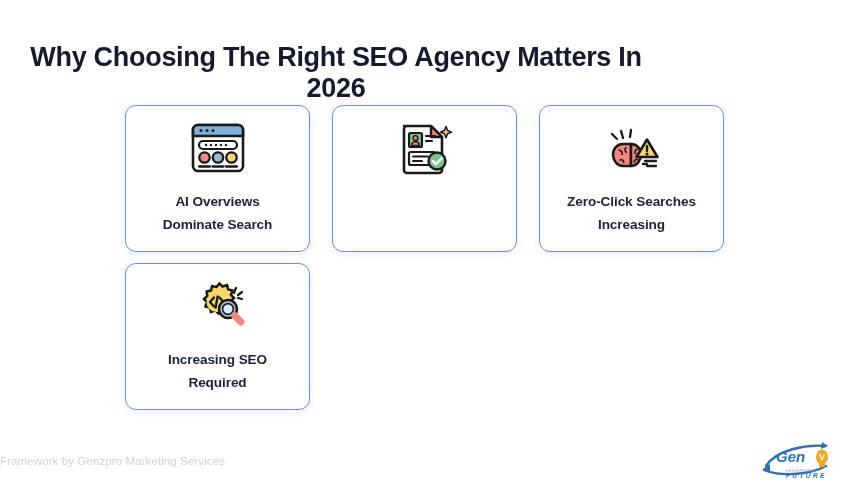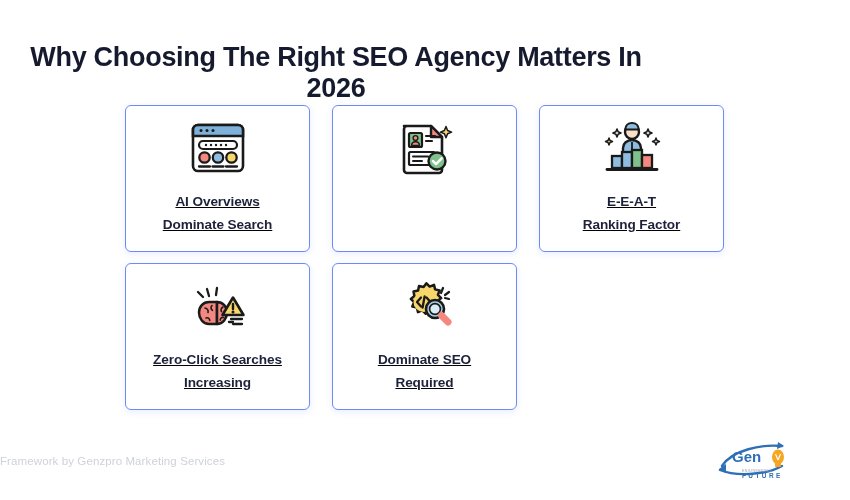--- a/index.html
+++ b/index.html
@@ -23,26 +23,25 @@
     width:600px;
     display:grid;
     grid-template-columns:repeat(3,185px);
     grid-template-rows:147px 147px;
     column-gap:22px; row-gap:11px;
   }
 
   .card {
     background:#ffffff;
     border:1.4px solid #6b8cf8;
-    border-radius:6px;
+    border-radius:11px;
     box-shadow:0 2px 7px rgba(99,130,248,0.14);
     display:flex; flex-direction:column;
     align-items:center; justify-content:flex-start;
     padding-top:11px;
-    text-decoration:underline;
   }
   .card-icon {
     height:64px; width:70px;
     display:flex; align-items:center; justify-content:center;
   }
   .card-icon svg { display:block; }
   .card-label {
     margin-top:9px;
     text-align:center;
     font-size:13.6px; font-weight:bold;
@@ -51,22 +50,22 @@
     letter-spacing:-0.1px;
   }
 
   .footer-note {
     position:absolute; left:0; top:455px; width:850px;
     text-align:left;
     font-size:11.5px; color:#cfd2d8; letter-spacing:0.1px;
   }
 
   .brand-logo {
-    position:absolute; left:716px; top:436px;
-    width:84px; height:46px;
+    position:absolute; left:760px; top:436px;
+    width:84px; height:46px;font-style:italic;
   }
 </style>
 </head>
 <body>
 
 <div class="page">
 
   <div class="page-title">Why Choosing The Right SEO Agency Matters In 2026</div>
 
   <div class="grid">
@@ -110,41 +109,20 @@
           <rect x="15" y="32" width="26" height="13" rx="1.5" fill="#fff" stroke="#1a1a1a" stroke-width="2.2"></rect>
           <line x1="19" y1="36.5" x2="34" y2="36.5" stroke="#1a1a1a" stroke-width="2" stroke-linecap="round"></line>
           <line x1="19" y1="41" x2="28" y2="41" stroke="#1a1a1a" stroke-width="2" stroke-linecap="round"></line>
           <circle cx="43" cy="41" r="8.5" fill="#7ec18a" stroke="#1a1a1a" stroke-width="2.4"></circle>
           <path d="M39 41.2l3 3 5.6-5.8" fill="none" stroke="#fff" stroke-width="2.6" stroke-linecap="round" stroke-linejoin="round"></path>
           <path d="M52 6.5l1.6 4 4 1.6-4 1.6-1.6 4-1.6-4-4-1.6 4-1.6z" fill="#f7d66b" stroke="#1a1a1a" stroke-width="1.5" stroke-linejoin="round"></path>
         </svg>
       </div>
     </div>
 
-    <div class="card">
-      <div class="card-icon">
-        <svg width="66" height="58" viewBox="0 0 66 58">
-          <circle cx="33" cy="12" r="7" fill="#fbe0c8" stroke="#1a1a1a" stroke-width="2.4"></circle>
-          <path d="M26.3 9.5c0-4 3-6.5 6.7-6.5s6.7 2.5 6.7 6.5z" fill="#8fbde0" stroke="#1a1a1a" stroke-width="2.2"></path>
-          <path d="M24 36v-8c0-4.6 4-8 9-8s9 3.4 9 8v8z" fill="#8fbde0" stroke="#1a1a1a" stroke-width="2.4" stroke-linejoin="round"></path>
-          <line x1="33" y1="22" x2="33" y2="34" stroke="#1a1a1a" stroke-width="1.8"></line>
-          <rect x="13" y="36" width="10" height="12" fill="#8fbde0" stroke="#1a1a1a" stroke-width="2.3"></rect>
-          <rect x="23" y="32" width="10" height="16" fill="#8fbde0" stroke="#1a1a1a" stroke-width="2.3"></rect>
-          <rect x="33" y="30" width="10" height="18" fill="#7ec18a" stroke="#1a1a1a" stroke-width="2.3"></rect>
-          <rect x="43" y="35" width="10" height="13" fill="#f4877f" stroke="#1a1a1a" stroke-width="2.3"></rect>
-          <line x1="8" y1="49.5" x2="58" y2="49.5" stroke="#1a1a1a" stroke-width="2.8" stroke-linecap="round"></line>
-          <path d="M18 9l1.1 2.8L22 13l-2.9 1.2L18 17l-1.1-2.8L14 13l2.9-1.2z" fill="#fff" stroke="#1a1a1a" stroke-width="1.6" stroke-linejoin="round"></path>
-          <path d="M10 18l1 2.5 2.5 1-2.5 1-1 2.5-1-2.5L6.5 21.5 9 20.5z" fill="#f7d66b" stroke="#1a1a1a" stroke-width="1.5" stroke-linejoin="round"></path>
-          <path d="M49 9l1.1 2.8L53 13l-2.9 1.2L49 17l-1.1-2.8L45 13l2.9-1.2z" fill="#fff" stroke="#1a1a1a" stroke-width="1.6" stroke-linejoin="round"></path>
-          <path d="M57 18l1 2.5 2.5 1-2.5 1-1 2.5-1-2.5-2.5-1 2.5-1z" fill="#fff" stroke="#1a1a1a" stroke-width="1.5" stroke-linejoin="round"></path>
-        </svg>
-      </div>
-      <div class="card-label">E-E-A-T
-Ranking Factor</div>
-    </div>
 
 
     <div class="card">
       <div class="card-icon">
         <svg width="66" height="58" viewBox="0 0 66 58">
           <path d="M24 24c-6 0-10 4.6-10 10.5S18 46 24 46h8V24z" fill="#f4877f" stroke="#1a1a1a" stroke-width="2.5" stroke-linejoin="round"></path>
           <path d="M32 24c6 0 10 4.6 10 10.5S38 46 32 46z" fill="#f4877f" stroke="#1a1a1a" stroke-width="2.5" stroke-linejoin="round"></path>
           <line x1="32" y1="24" x2="32" y2="46" stroke="#1a1a1a" stroke-width="2"></line>
           <path d="M20 30c2.5.5 3.5 2.5 3 4.5M21 40c2-.8 3.5.5 3.8 2.4M27 27.5c-1.5 1.5-1.2 3.8.4 4.8M38 29c-1.8 1-2.5 3-1.5 4.6M38.5 39.5c-1.8-.4-3.2.8-3.3 2.6" fill="none" stroke="#1a1a1a" stroke-width="1.6" stroke-linecap="round"></path>
           <path d="M48 19.5l10.5 17.5h-21z" fill="#f7d66b" stroke="#1a1a1a" stroke-width="2.6" stroke-linejoin="round"></path>
@@ -171,21 +149,21 @@
           <circle cx="43" cy="31" r="9" fill="#a9cfe8" stroke="#1a1a1a" stroke-width="2.6"></circle>
           <circle cx="43" cy="31" r="5.4" fill="#d9ecf7" stroke="#1a1a1a" stroke-width="1.6"></circle>
           <path d="M49.5 37.5l6.5 6.5" stroke="#f4877f" stroke-width="7" stroke-linecap="round"></path>
           <path d="M49.5 37.5l6.5 6.5" stroke="#1a1a1a" stroke-width="2.4" stroke-linecap="round" fill="none" opacity="0"></path>
           <path d="M48.3 36.3l8 8" fill="none" stroke="#1a1a1a" stroke-width="2.4" stroke-linecap="round" opacity="0"></path>
           <line x1="51" y1="10" x2="49" y2="15" stroke="#1a1a1a" stroke-width="2.2" stroke-linecap="round"></line>
           <line x1="57" y1="14" x2="53" y2="17" stroke="#1a1a1a" stroke-width="2.2" stroke-linecap="round"></line>
           <line x1="57" y1="21" x2="53" y2="20" stroke="#1a1a1a" stroke-width="2.2" stroke-linecap="round"></line>
         </svg>
       </div>
-      <div class="card-label">Dominate SEO
+      <div class="card-label">Increasing SEO
 Required</div>
     </div>
 
   </div>
 
   <div class="footer-note">Framework by Genzpro Marketing Services</div>
 
   <div class="brand-logo">
     <svg width="84" height="46" viewBox="0 0 84 46">
       <path d="M6 30c10-16 40-22 60-20" fill="none" stroke="#2e6fb7" stroke-width="2.4" stroke-linecap="round"></path>

